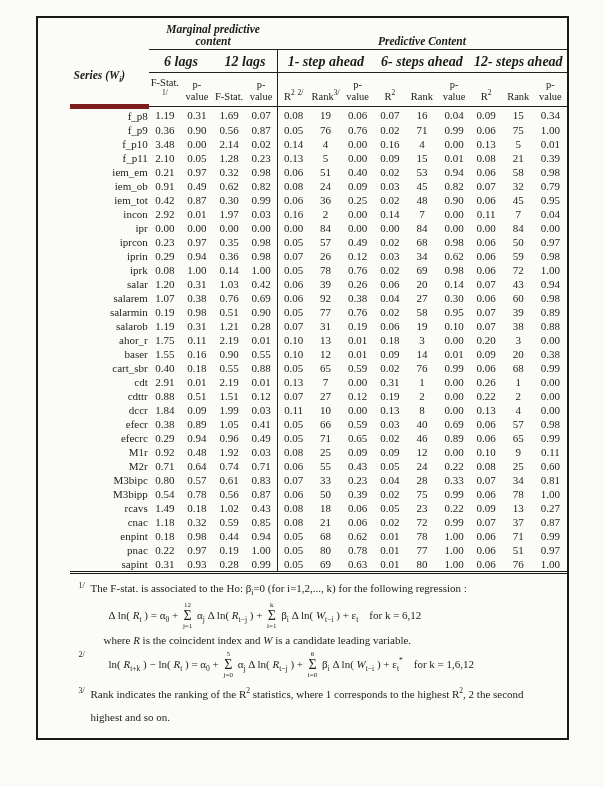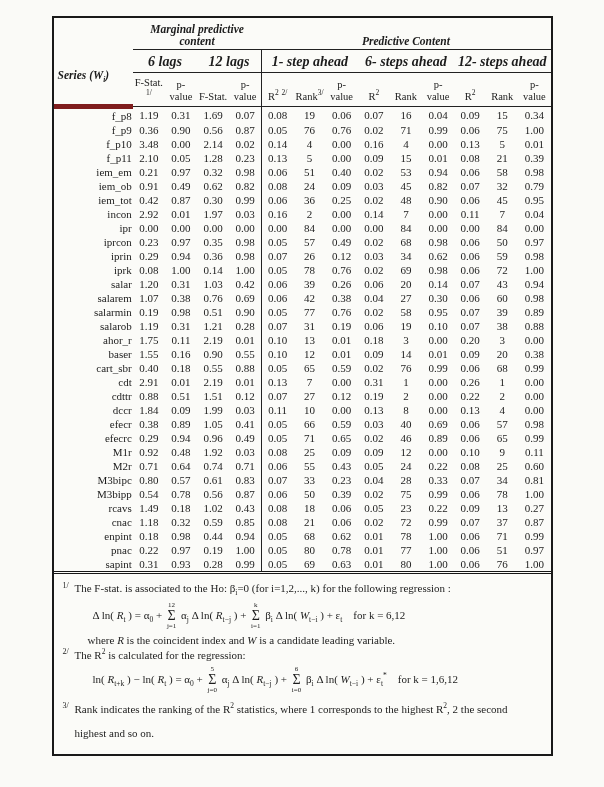--- a/index.html
+++ b/index.html
@@ -15,20 +15,21 @@
     text-align:center;
     font-weight:bold;font-style:italic;
     font-size:14px;
     padding-top:22px;
   }
   .table-box{
     width:497px;
     margin:16px auto 0 auto;
     border:2px solid #191919;
     background:#fbfbf8;
+    padding-left:32px;
   }
   table.data{
     border-collapse:collapse;
     table-layout:fixed;
     width:100%;
     font-size:11px;
   }
   col.c-series{width:79px;}
   col.c-num{width:32px;}
   thead th{font-weight:normal;vertical-align:bottom;}
@@ -366,21 +367,21 @@
             <td>43</td>
             <td>0.94</td>
           </tr>
           <tr>
             <td class="series">salarem</td>
             <td>1.07</td>
             <td>0.38</td>
             <td>0.76</td>
             <td>0.69</td>
             <td class="vsep">0.06</td>
-            <td>42</td>
+            <td>92</td>
             <td>0.38</td>
             <td>0.04</td>
             <td>27</td>
             <td>0.30</td>
             <td>0.06</td>
             <td>60</td>
             <td>0.98</td>
           </tr>
           <tr>
             <td class="series">salarmin</td>
@@ -699,21 +700,20 @@
               <span class="sl">j=1</span>
             </span> α<sub>j</sub> Δ ln( <i>R</i><sub>t−j</sub> ) + <span class="sum">
               <span class="sl">k</span>
               <span class="sg">Σ</span>
               <span class="sl">i=1</span>
             </span> β<sub>i</sub> Δ ln( <i>W</i><sub>t−i</sub> ) + ε<sub>t</sub> &nbsp;&nbsp;&nbsp;for k = 6,12</div>
         <div class="fn-note">where <i>R</i> is the coincident index and <i>W</i> is a candidate leading variable.</div>
       </div>
       <div class="fn">
         <span class="marker">2/</span>
-        <span>The R<sup>2</sup> is calculated for the regression:</span>
         <div class="formula">ln( <i>R</i><sub>t+k</sub> ) − ln( <i>R</i><sub>t</sub> ) = α<sub>0</sub> + <span class="sum">
               <span class="sl">5</span>
               <span class="sg">Σ</span>
               <span class="sl">j=0</span>
             </span> α<sub>j</sub> Δ ln( <i>R</i><sub>t−j</sub> ) + <span class="sum">
               <span class="sl">6</span>
               <span class="sg">Σ</span>
               <span class="sl">i=0</span>
             </span> β<sub>i</sub> Δ ln( <i>W</i><sub>t−i</sub> ) + ε<sub>t</sub><sup>*</sup> &nbsp;&nbsp;&nbsp;for k = 1,6,12</div>
       </div>

